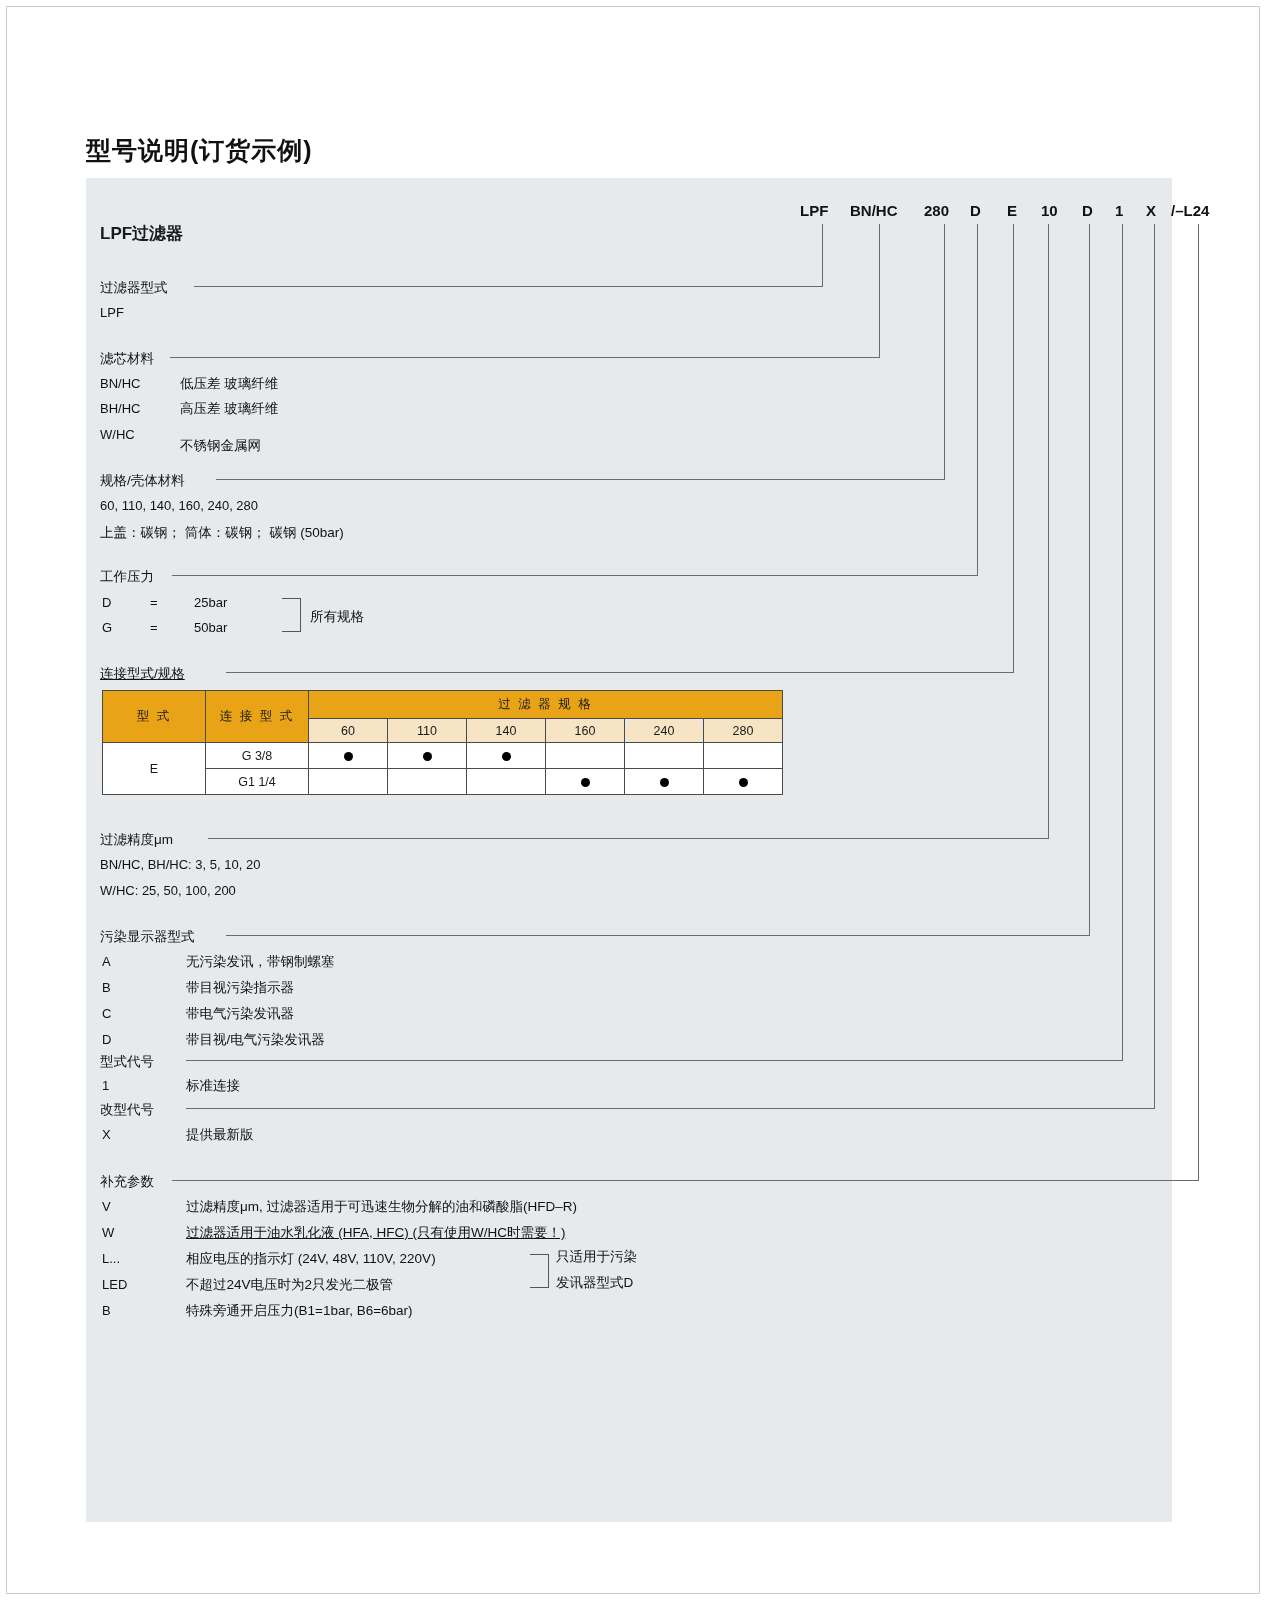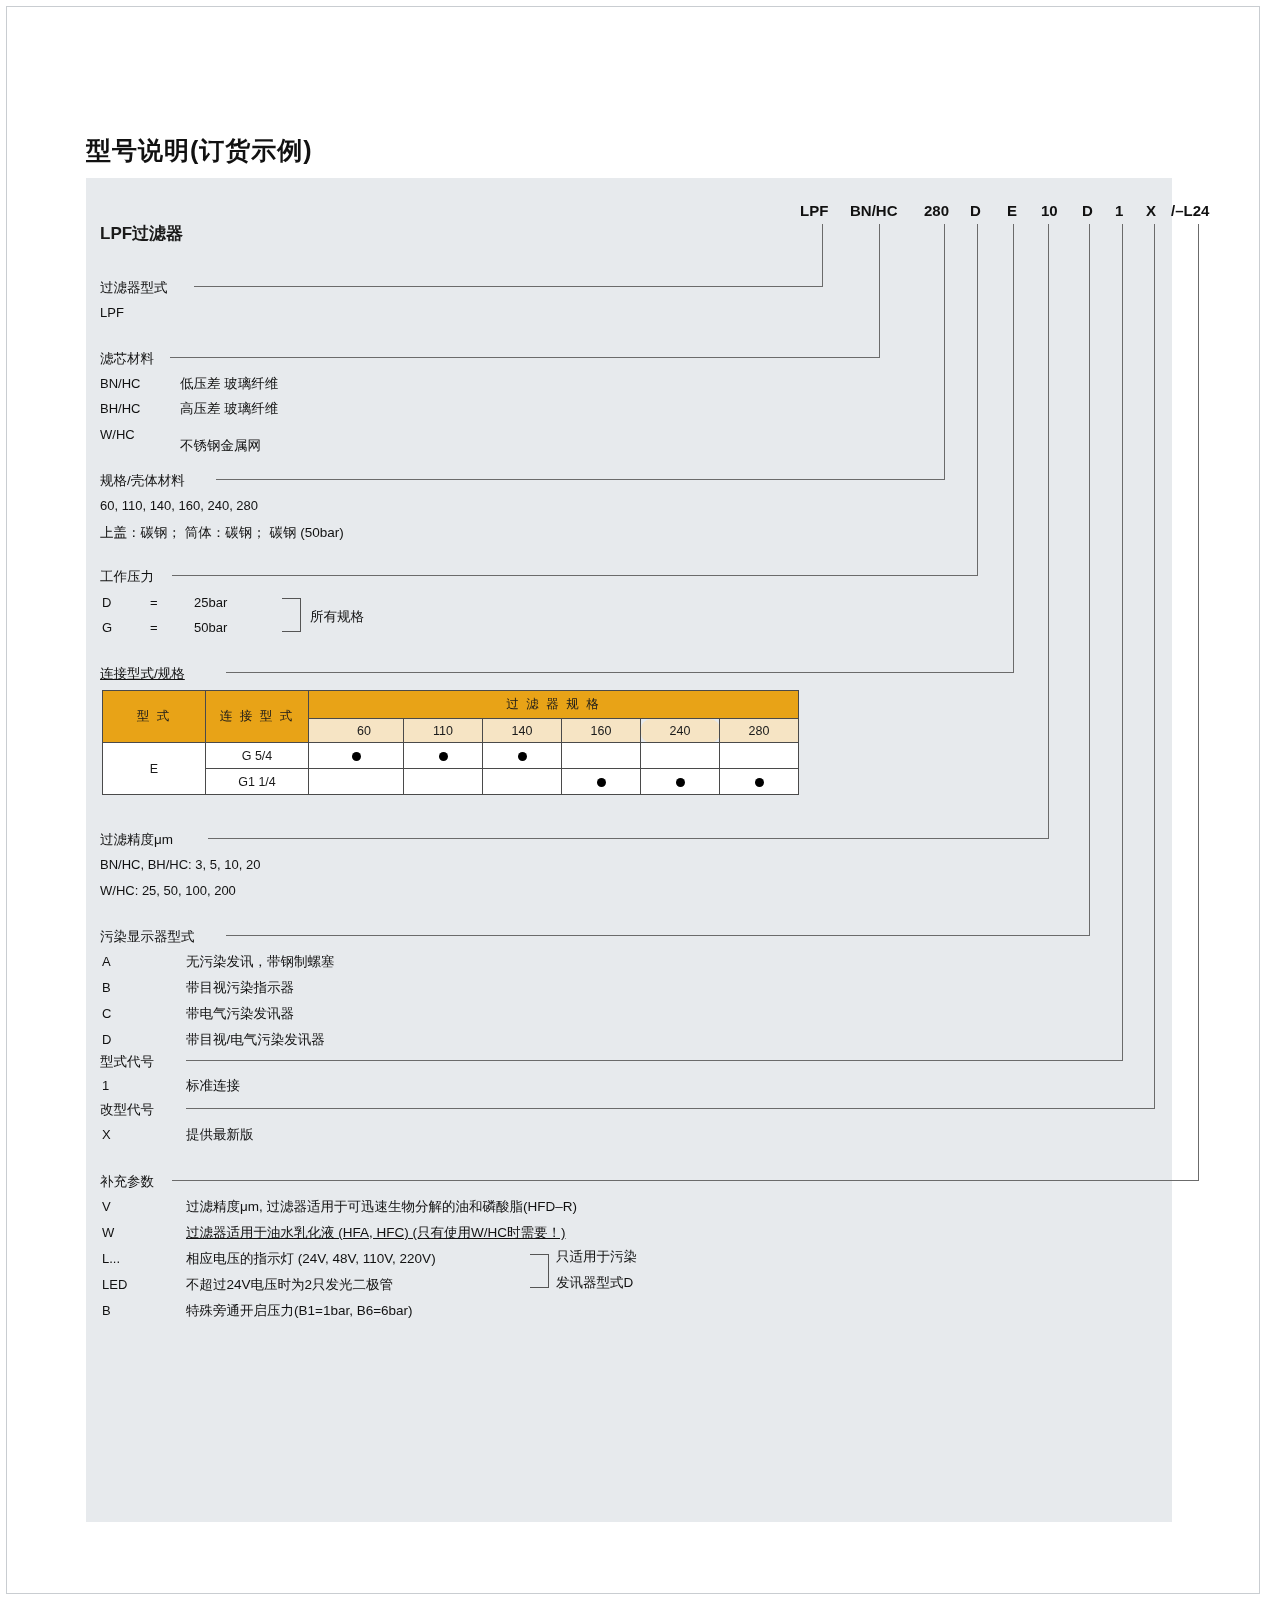--- a/index.html
+++ b/index.html
@@ -205,30 +205,30 @@
       <div class="vline" style="left:927px; top:46px; height:449px;"></div>
 
       <table class="spec-table" style="left:16px; top:512px;">
         <tbody>
             <tr>
           <td class="th-orange" rowspan="2" style="width:102px; height:27px;">型  式</td>
           <td class="th-orange" rowspan="2" style="width:102px;">连 接 型 式</td>
           <td class="th-orange" colspan="6" style="height:27px;">过 滤 器 规 格</td>
         </tr>
         <tr>
-          <td class="th-cream" style="width:78px; height:23px;padding-left:16px;">60</td>
+          <td class="th-cream" style="width:78px; height:23px;">60</td>
           <td class="th-cream" style="width:78px;">110</td>
           <td class="th-cream" style="width:78px;">140</td>
           <td class="th-cream" style="width:78px;">160</td>
           <td class="th-cream" style="width:78px;border-radius:10px;">240</td>
           <td class="th-cream" style="width:78px;">280</td>
         </tr>
         <tr>
           <td rowspan="2" style="height:25px;">E</td>
-          <td style="height:25px;">G  5/4</td>
+          <td style="height:25px;">G  3/8</td>
           <td><span class="dot"></span></td>
           <td><span class="dot"></span></td>
           <td><span class="dot"></span></td>
           <td></td>
           <td></td>
           <td></td>
         </tr>
         <tr>
           <td style="height:25px;">G1 1/4</td>
           <td></td>

